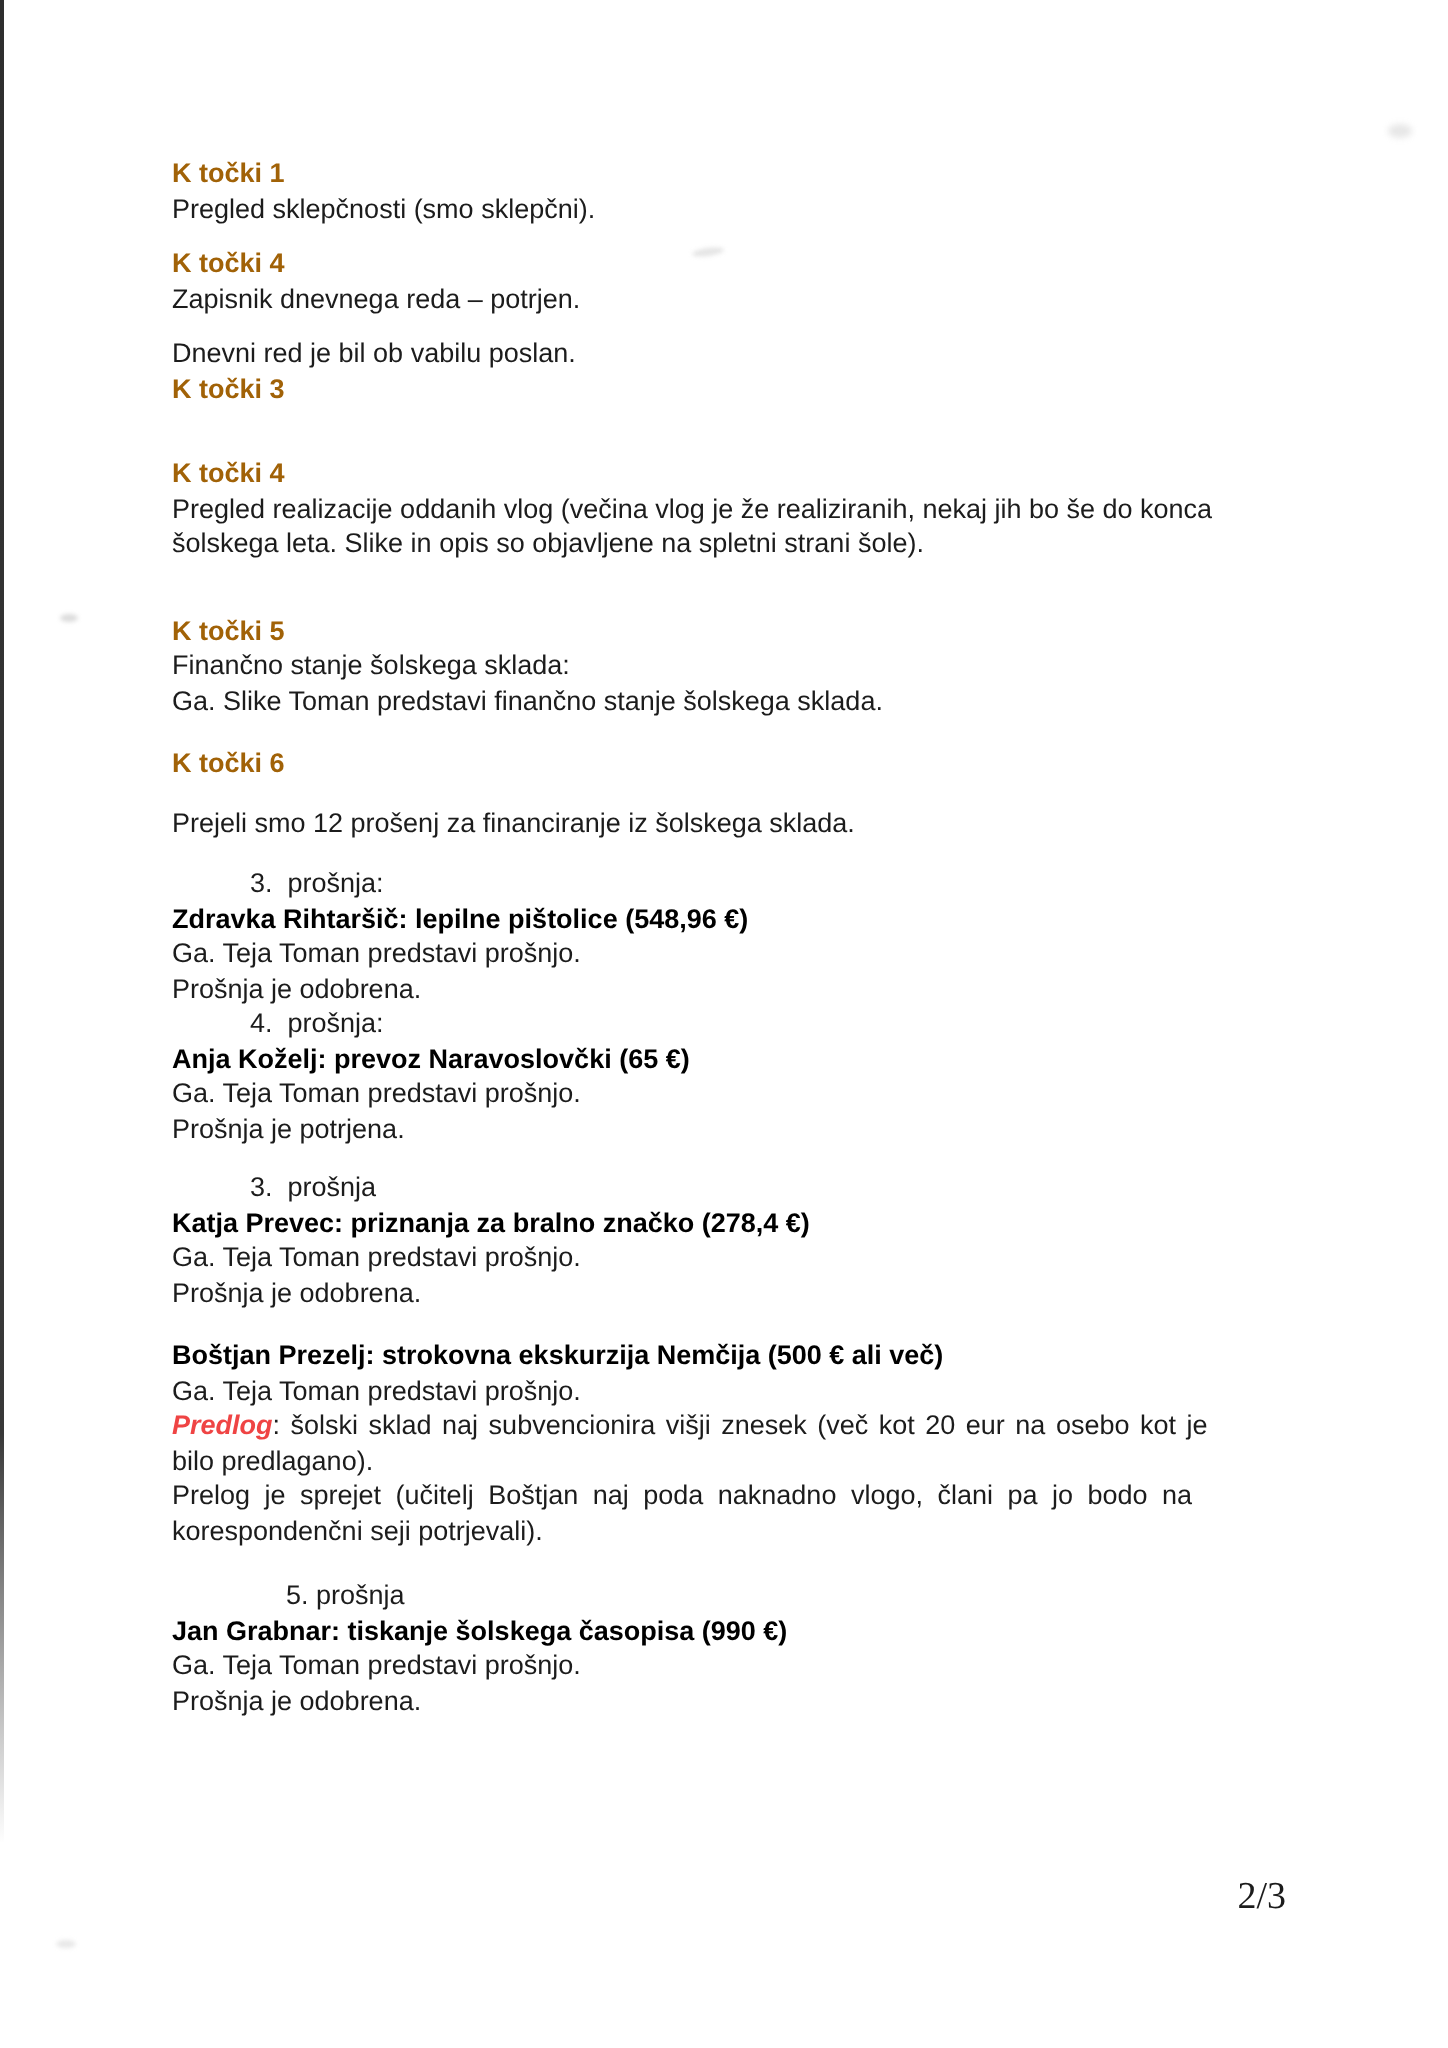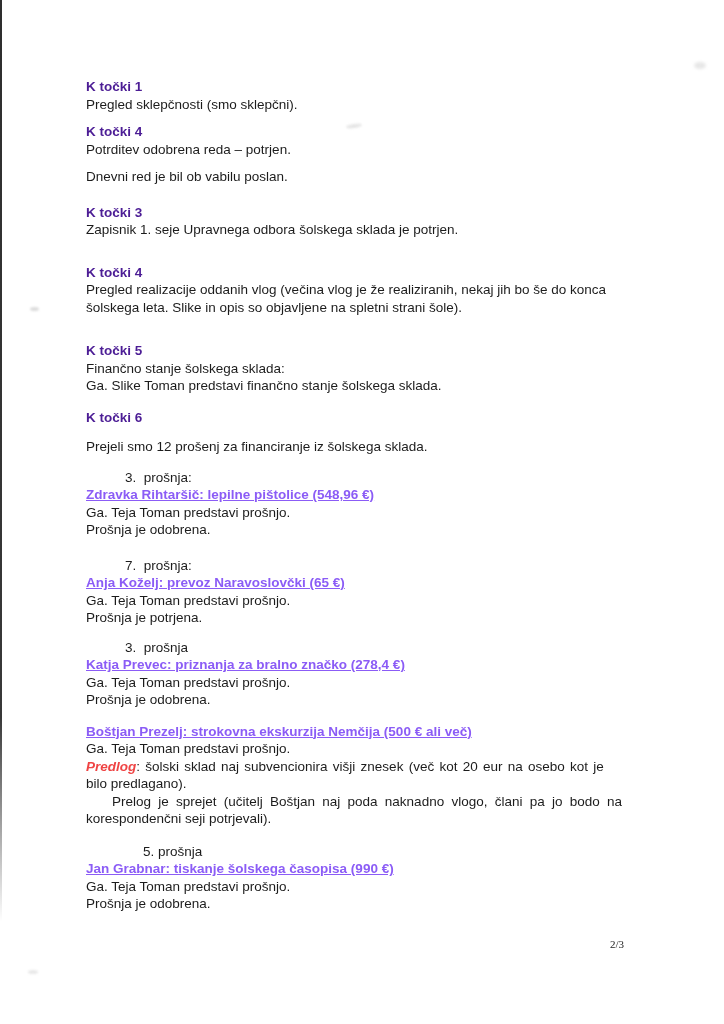--- a/index.html
+++ b/index.html
@@ -18,36 +18,36 @@
   .art1 { left:30px;  top:307px; width:9px;  height:4px; background:rgba(140,140,140,.30); filter:blur(1px); }
   .art2 { left:694px; top:62px;  width:12px; height:7px; background:rgba(160,160,160,.25); filter:blur(1.5px); }
   .art3 { left:346px; top:124px; width:16px; height:4px; background:rgba(150,150,150,.25); filter:blur(1px); transform:rotate(-8deg); }
   .art4 { left:28px;  top:970px; width:10px; height:4px; background:rgba(190,190,190,.35); filter:blur(1px); }
 
   .content {
     position:absolute; left:86px; top:78px; width:562px;
     font-size:13.5px; line-height:17.5px;
   }
   .line { white-space:pre; }
-  .heading { font-weight:bold; color:#4c1d95; white-space:pre; }
-  .btitle  { font-weight:bold; color:#8b5cf6;text-decoration:underline; }
+  .heading { font-weight:bold; color:#a16207; white-space:pre; }
+  .btitle  { font-weight:bold; color:#000000; }
   .numline  { padding-left:39px; }
   .numline5 { padding-left:57px; }
   .ws15 { word-spacing:1.5px; }
-  .ws35 { word-spacing:3.5px;text-align:center; }
+  .ws35 { word-spacing:3.5px; }
   .bi { font-weight:bold; font-style:italic; color:#ef4444; }
 
   .mt10{margin-top:10px} .mt12{margin-top:12px} .mt13{margin-top:13px}
-  .mt14{margin-top:14px} .mt15{margin-top:15px} .mt18{margin-top:18px}
+  .mt14{margin-top:14px} .mt15{margin-top:15px} .mt18{}
   .mt25{margin-top:25px} .mt26{margin-top:26px}
 
   .pagenum {
-    position:absolute; top:938px; right:100px;
+    position:absolute; top:938px; right:81px;
     font-family:"Liberation Serif","DejaVu Serif",serif;
-    font-size:11px; color:#1c1c1c;
+    font-size:19px; color:#1c1c1c;
   }
 </style>
 </head>
 <body>
 
 <div class="page">
   <div class="scan-edge"></div>
   <div class="artifact art1"></div>
   <div class="artifact art2"></div>
   <div class="artifact art3"></div>
@@ -55,30 +55,29 @@
 
   <div class="content">
 
     <div class="sec">
       <div class="heading">K točki 1</div>
       <div class="line">Pregled sklepčnosti (smo sklepčni).</div>
     </div>
 
     <div class="sec mt10">
       <div class="heading">K točki 4</div>
-      <div class="line">Potrditev odobrena reda – potrjen.</div>
+      <div class="line">Zapisnik dnevnega reda – potrjen.</div>
     </div>
 
     <div class="sec mt10">
       <div class="line">Dnevni red je bil ob vabilu poslan.</div>
     </div>
 
     <div class="sec mt18">
       <div class="heading">K točki 3</div>
-      <div class="line">Zapisnik 1. seje Upravnega odbora šolskega sklada je potrjen.</div>
     </div>
 
     <div class="sec mt25">
       <div class="heading">K točki 4</div>
       <div class="line">Pregled realizacije oddanih vlog (večina vlog je že realiziranih, nekaj jih bo še do konca</div>
       <div class="line">šolskega leta. Slike in opis so objavljene na spletni strani šole).</div>
     </div>
 
     <div class="sec mt26">
       <div class="heading">K točki 5</div>
@@ -92,21 +91,21 @@
     </div>
 
     <div class="sec mt13">
       <div class="line numline">3.  prošnja:</div>
       <div class="line btitle">Zdravka Rihtaršič: lepilne pištolice (548,96 €)</div>
       <div class="line">Ga. Teja Toman predstavi prošnjo.</div>
       <div class="line">Prošnja je odobrena.</div>
     </div>
 
     <div class="sec mt18">
-      <div class="line numline">7.  prošnja:</div>
+      <div class="line numline">4.  prošnja:</div>
       <div class="line btitle">Anja Koželj: prevoz Naravoslovčki (65 €)</div>
       <div class="line">Ga. Teja Toman predstavi prošnjo.</div>
       <div class="line">Prošnja je potrjena.</div>
     </div>
 
     <div class="sec mt12">
       <div class="line numline">3.  prošnja</div>
       <div class="line btitle">Katja Prevec: priznanja za bralno značko (278,4 €)</div>
       <div class="line">Ga. Teja Toman predstavi prošnjo.</div>
       <div class="line">Prošnja je odobrena.</div>

